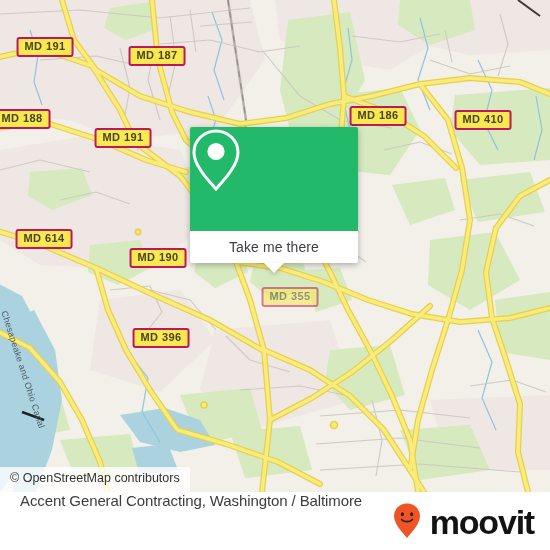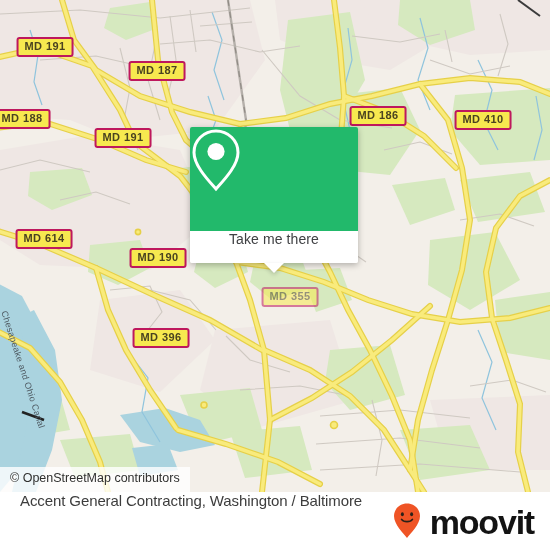--- a/index.html
+++ b/index.html
@@ -58,21 +58,21 @@
   #card-green{
     background:#22b96b;
     height:104px;
     border-radius:2px 2px 0 0;
     display:flex;align-items:center;justify-content:center;
   }
   #card-white{
     background:#ffffff;
     height:32px;
     border-radius:0 0 2px 2px;
-    display:flex;align-items:flex-start;justify-content:center;
+    display:flex;align-items:center;justify-content:center;
     position:relative;
   }
   #card-white .lbl{
     font-size:14px;color:#3f4043;letter-spacing:.1px;
   }
   #card-tail{
     position:absolute;
     left:50%;bottom:-10px;margin-left:-10px;
     width:0;height:0;
     border-left:10px solid transparent;
@@ -258,21 +258,21 @@
         </g>
 
         <path d="M22,412 L44,420" stroke="#222" stroke-width="2.6"></path>
       </g>
     </svg>
 
     <div class="canal-label" style="left:4px; top:306px; transform:rotate(72deg);">Chesapeake and Ohio Canal</div>
 
     <div id="shields">
         <div class="shield" style="left: 45px; top: 47px;">MD 191</div>
-        <div class="shield" style="left: 157px; top: 71px;">MD 187</div>
+        <div class="shield" style="left: 157px; top: 56px;">MD 187</div>
         <div class="shield" style="left: 483px; top: 72px; margin-top: 48px;">MD 410</div>
         <div class="shield" style="left: 378px; top: 116px;">MD 186</div>
         <div class="shield" style="left: 22px; top: 119px;">MD 188</div>
         <div class="shield" style="left: 123px; top: 138px;">MD 191</div>
         <div class="shield" style="left: 44px; top: 239px;">MD 614</div>
         <div class="shield" style="left: 158px; top: 258px;">MD 190</div>
         <div class="shield faded" style="left: 290px; top: 297px;">MD 355</div>
         <div class="shield" style="left: 161px; top: 338px;">MD 396</div>
       </div>
 

